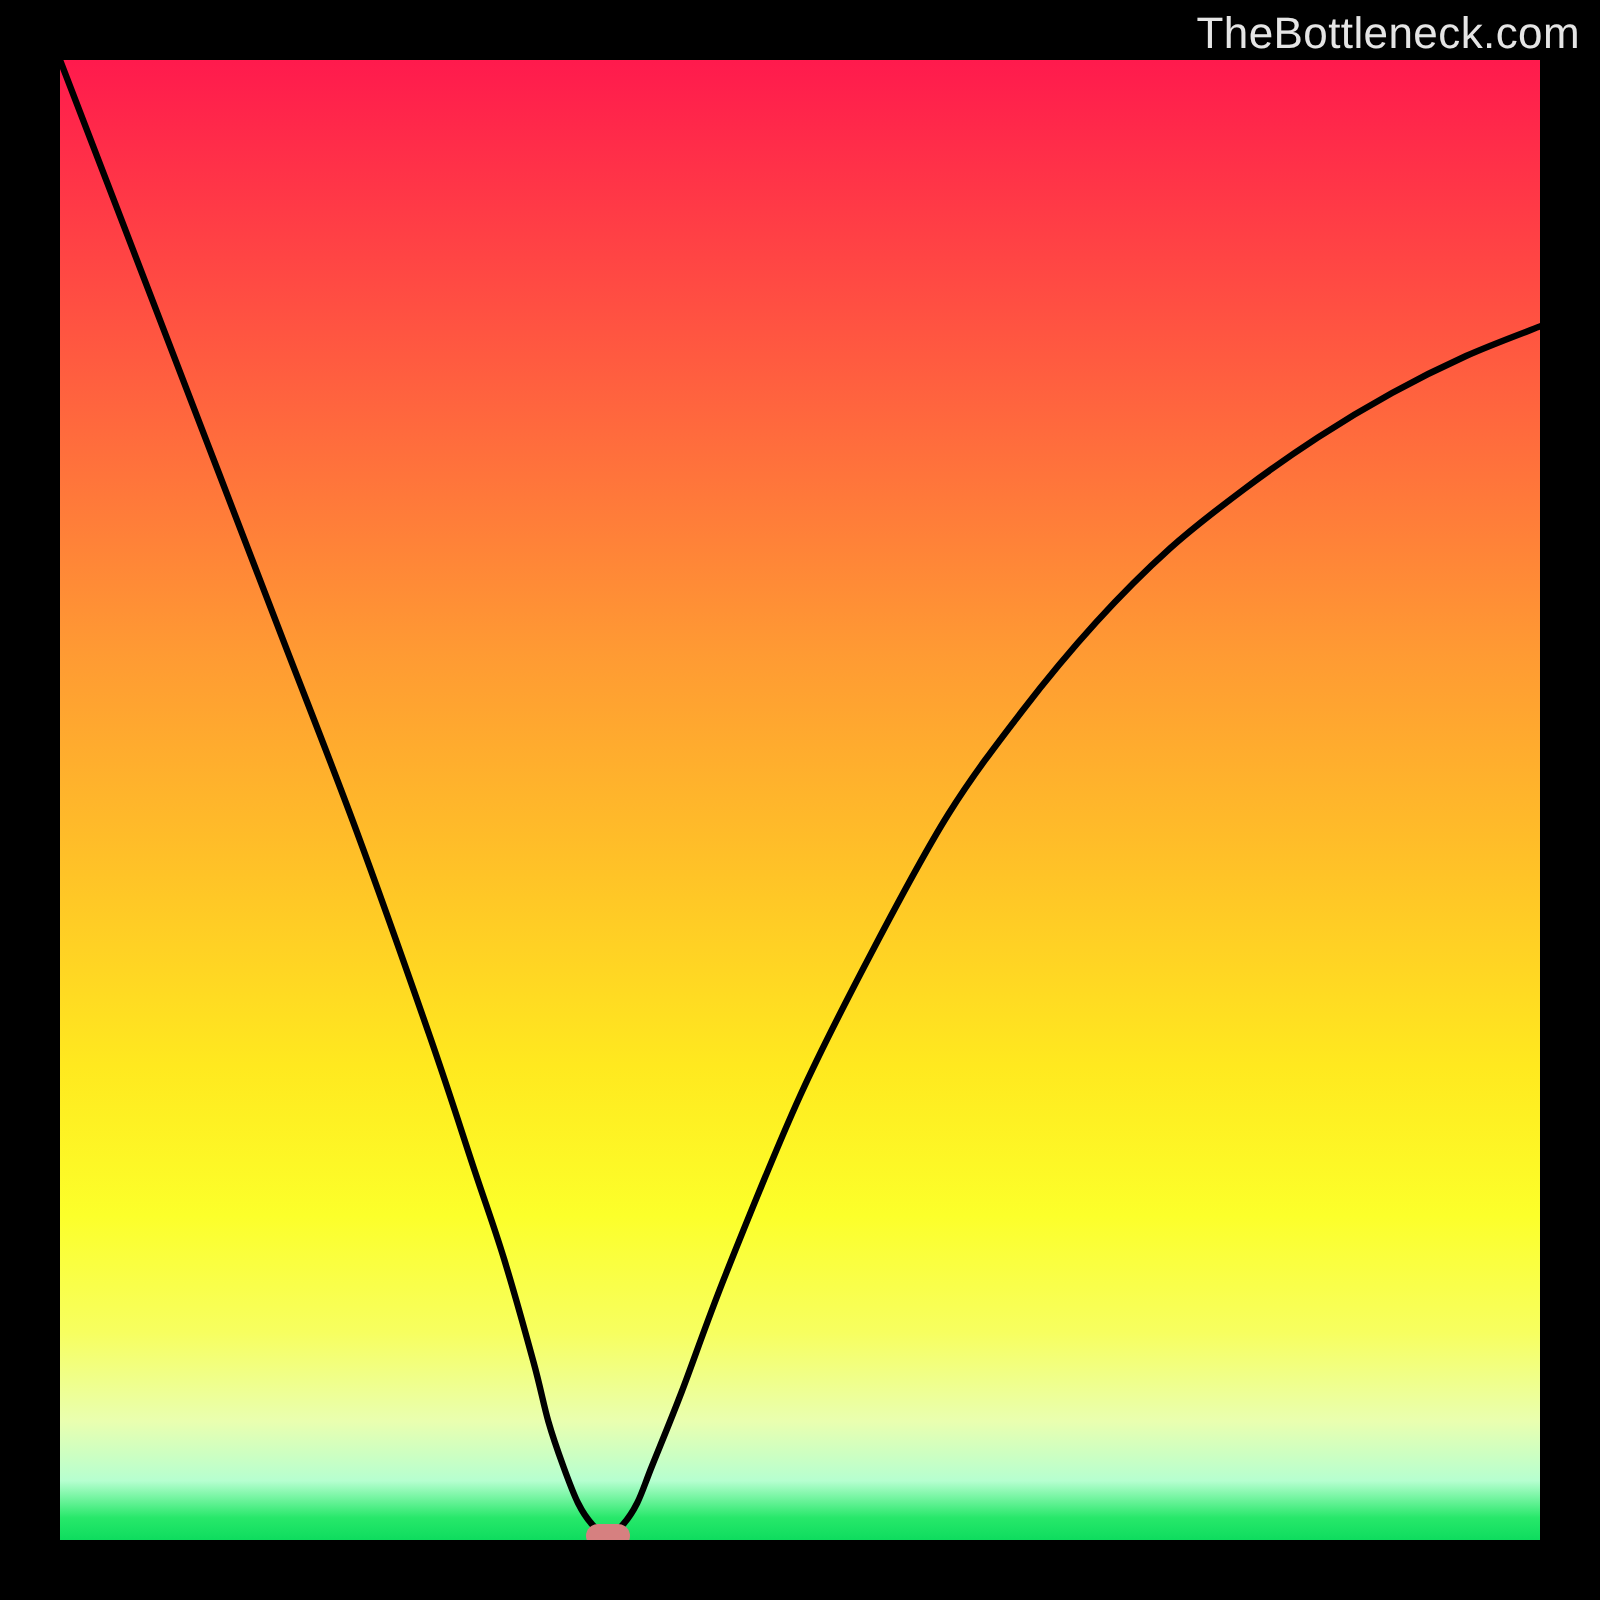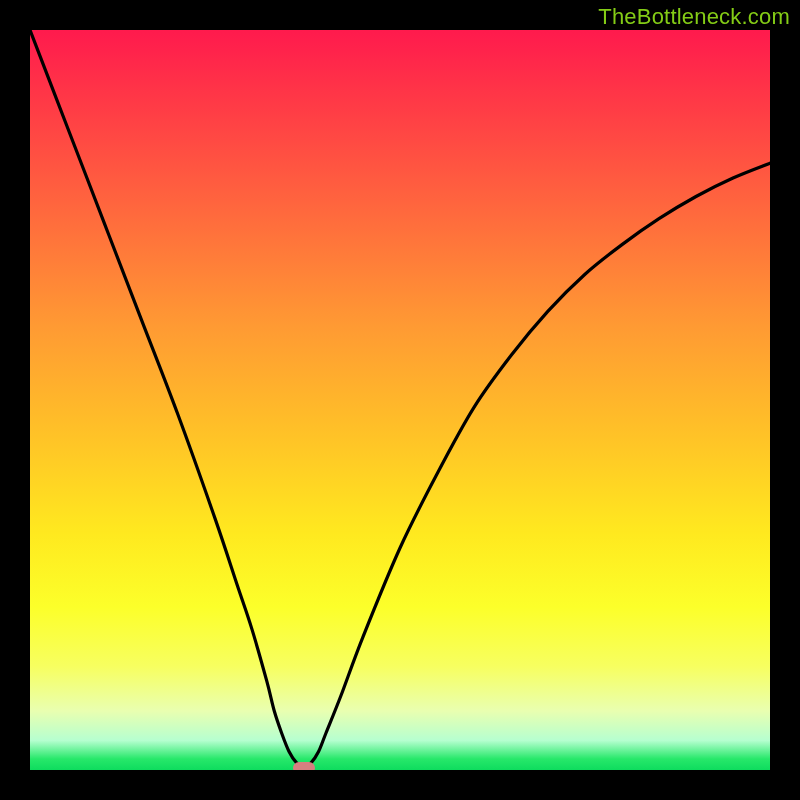--- a/index.html
+++ b/index.html
@@ -54,21 +54,21 @@
     width: 22px;
     height: 12px;
     border-radius: 6px;
     background: #d68080;
     transform: translate(-50%, -50%);
   }
   .watermark {
     position: absolute;
     top: 4px;
     right: 10px;
-    color: #84cc16;
+    color: #e5e5e5;
     font-size: 22px;
     letter-spacing: 0.2px;
     user-select: none;
   }
 </style>
 </head>
 <body>
 
 <div class="plot">
   <div class="gradient"></div>

